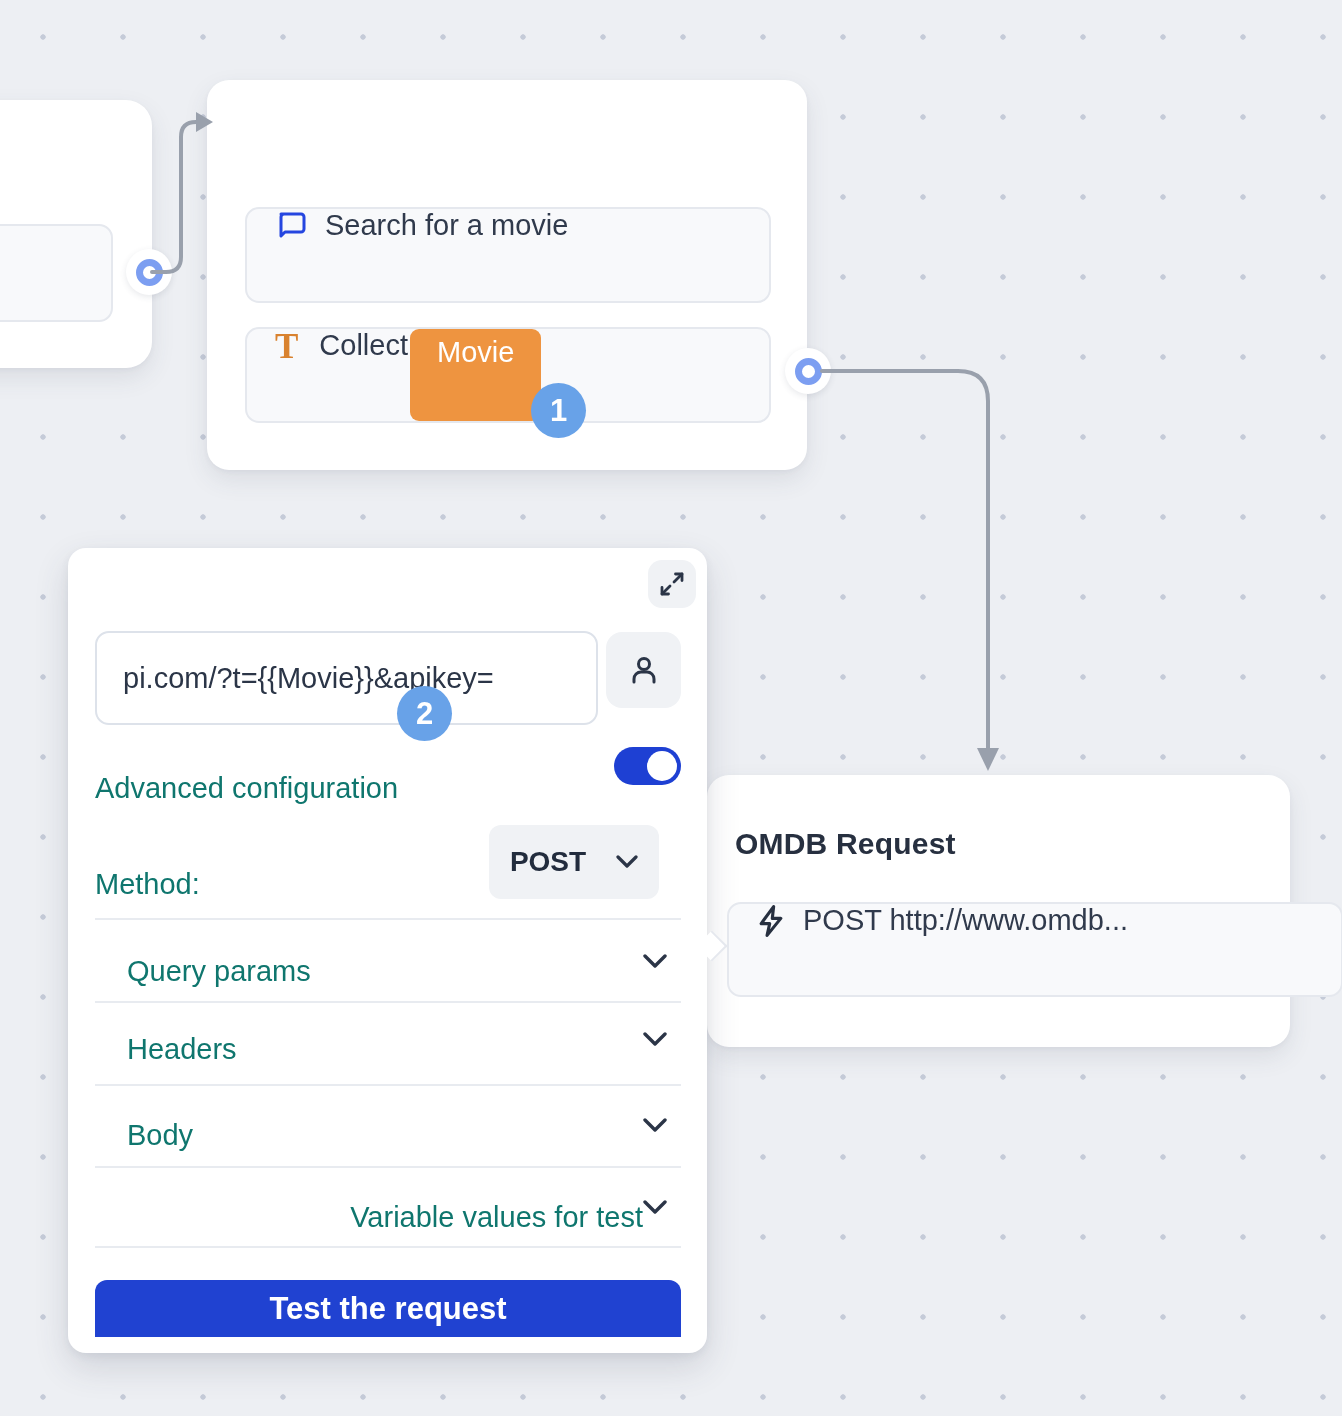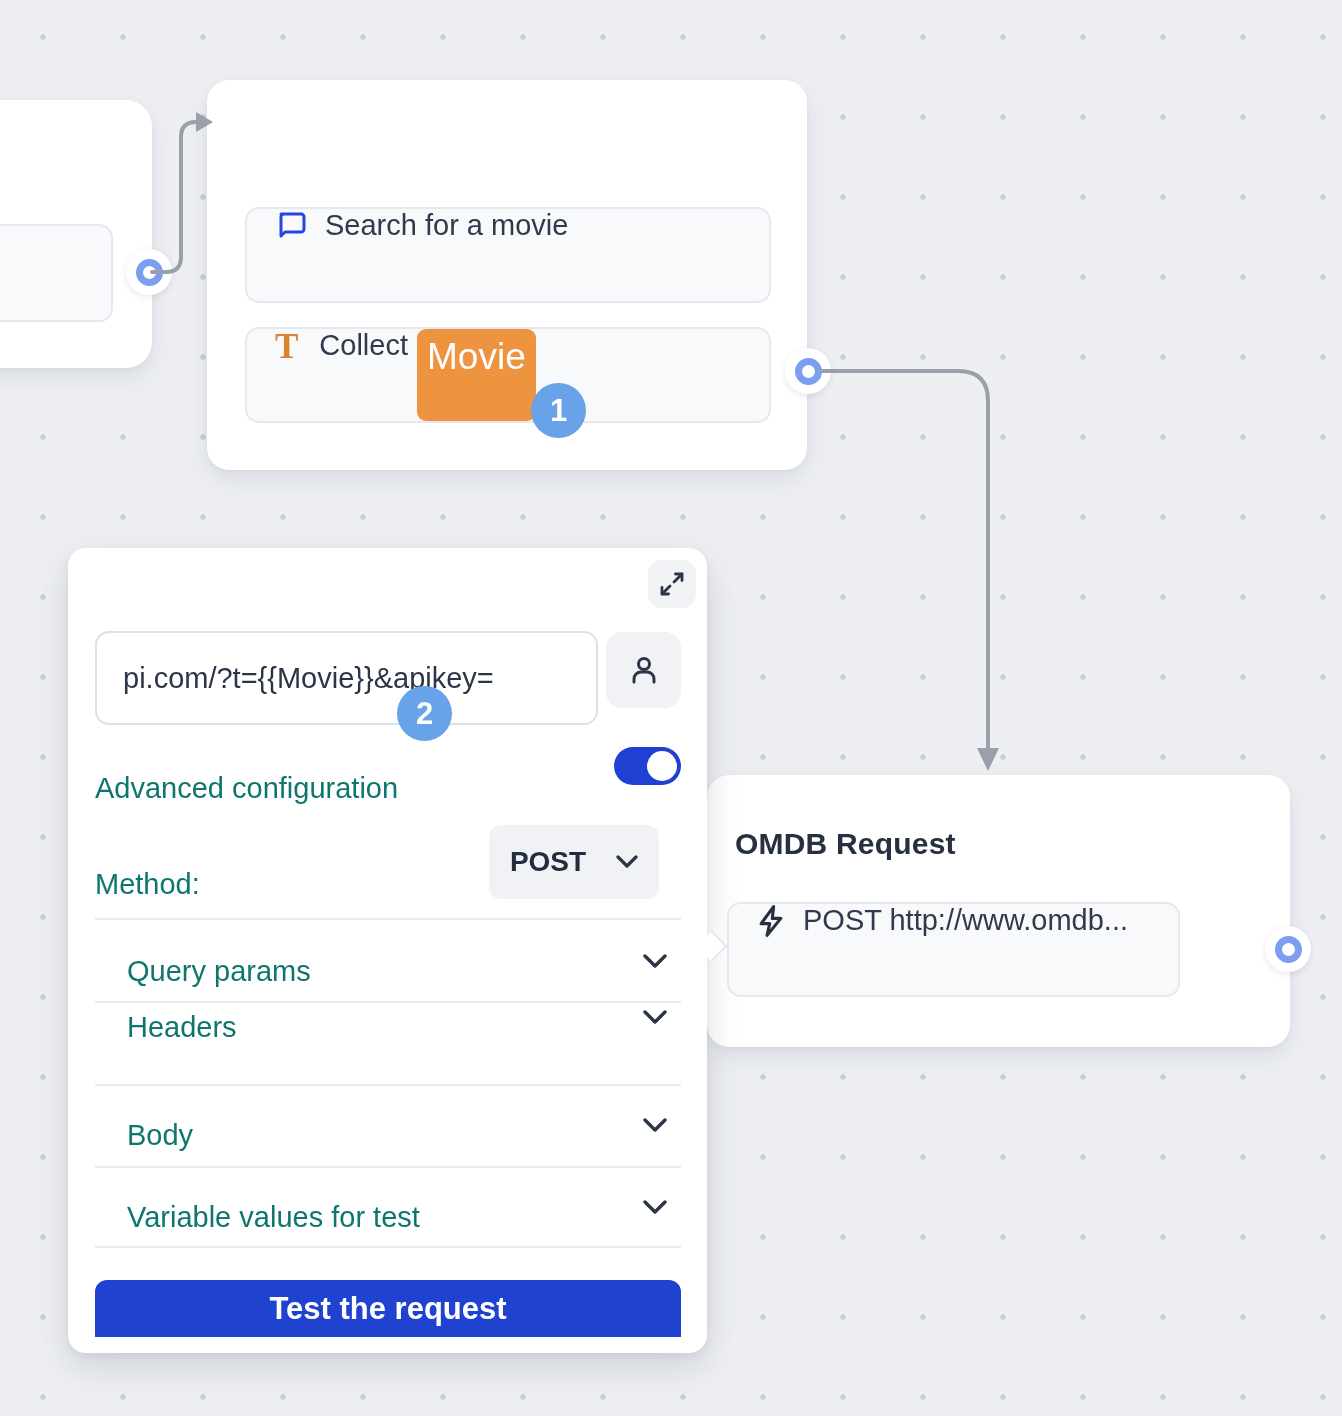--- a/index.html
+++ b/index.html
@@ -30,22 +30,22 @@
   }
   .port-ring{
     width:27px;height:27px;border-radius:50%;border:7.5px solid #7c9ef1;background:#ffffff;
   }
   .step-badge{
     position:absolute;width:55px;height:55px;border-radius:50%;background:#68a2e8;
     color:#ffffff;font-size:31px;font-weight:bold;
     display:flex;align-items:center;justify-content:center;z-index:30;
   }
   .var-badge{
-    background:#ee9440;color:#ffffff;font-size:37px;border-radius:9px;
-    padding:7px 10px;margin-left:9px;
+    background:#ee9440;color:#ffffff;font-size:29px;border-radius:9px;
+    padding:7px 27px;margin-left:2px;
   }
   .panel{
     position:absolute;left:68px;top:548px;width:639px;height:805px;background:#ffffff;
     border-radius:18px;box-shadow:0 14px 34px rgba(55,65,90,0.16), 0 3px 8px rgba(55,65,90,0.07);
     z-index:20;overflow:hidden;
   }
   .sq-btn{
     position:absolute;background:#f0f2f5;border-radius:14px;
     display:flex;align-items:center;justify-content:center;
   }
@@ -119,21 +119,21 @@
     <span class="var-badge">Movie</span>
   </div>
   <div class="step-badge" style="left:531px;top:383px;">1</div>
   <div class="port-halo" style="left:785px;top:348px;">
     <div class="port-ring"></div>
   </div>
 
   <div class="card" style="left:707px;top:775px;width:583px;height:272px;">
     <div class="node-title" style="left:28px;top:52px;">OMDB Request</div>
   </div>
-  <div class="rowbox" style="left:727px;top:902px;width:453px;height:95px;padding-left:26px;z-index:26;">
+  <div class="rowbox" style="left:727px;top:902px;width:616px;height:95px;padding-left:26px;z-index:26;">
     <svg width="32" height="34" viewBox="0 0 24 26">
       <path d="M14 2 L4.5 15 H11 L9 24 L19.5 11 H13 Z" fill="none" stroke="#273040" stroke-width="2.4" stroke-linejoin="round"></path>
     </svg>
     <span class="rowlabel" style="margin-left:16px;">POST http://www.omdb...</span>
   </div>
   <div class="notch"></div>
   <div class="port-halo" style="left:1265px;top:926px;">
     <div class="port-ring"></div>
   </div>
 
@@ -175,37 +175,37 @@
     <div class="divider" style="top:370px;"></div>
 
     <div class="section-row" style="top:373px;">
       <span class="panel-label" style="position:static;">Query params</span>
       <svg width="24" height="15" viewBox="0 0 24 15">
         <polyline points="2,2 12,12 22,2" fill="none" stroke="#2b3547" stroke-width="3.4" stroke-linecap="round" stroke-linejoin="round"></polyline>
       </svg>
     </div>
     <div class="divider" style="top:453px;"></div>
 
-    <div class="section-row" style="top:429px;">
+    <div class="section-row" style="top:451px;">
       <span class="panel-label" style="position:static;">Headers</span>
       <svg width="24" height="15" viewBox="0 0 24 15">
         <polyline points="2,2 12,12 22,2" fill="none" stroke="#2b3547" stroke-width="3.4" stroke-linecap="round" stroke-linejoin="round"></polyline>
       </svg>
     </div>
     <div class="divider" style="top:536px;"></div>
 
     <div class="section-row" style="top:537px;">
       <span class="panel-label" style="position:static;">Body</span>
       <svg width="24" height="15" viewBox="0 0 24 15">
         <polyline points="2,2 12,12 22,2" fill="none" stroke="#2b3547" stroke-width="3.4" stroke-linecap="round" stroke-linejoin="round"></polyline>
       </svg>
     </div>
     <div class="divider" style="top:618px;"></div>
 
-    <div class="section-row" style="top:619px;">
+    <div class="section-row" style="top:619px;justify-content:flex-end;">
       <span class="panel-label" style="position:static;">Variable values for test</span>
       <svg width="24" height="15" viewBox="0 0 24 15">
         <polyline points="2,2 12,12 22,2" fill="none" stroke="#2b3547" stroke-width="3.4" stroke-linecap="round" stroke-linejoin="round"></polyline>
       </svg>
     </div>
     <div class="divider" style="top:698px;"></div>
 
     <button class="test-btn">Test the request</button>
   </div>
 

